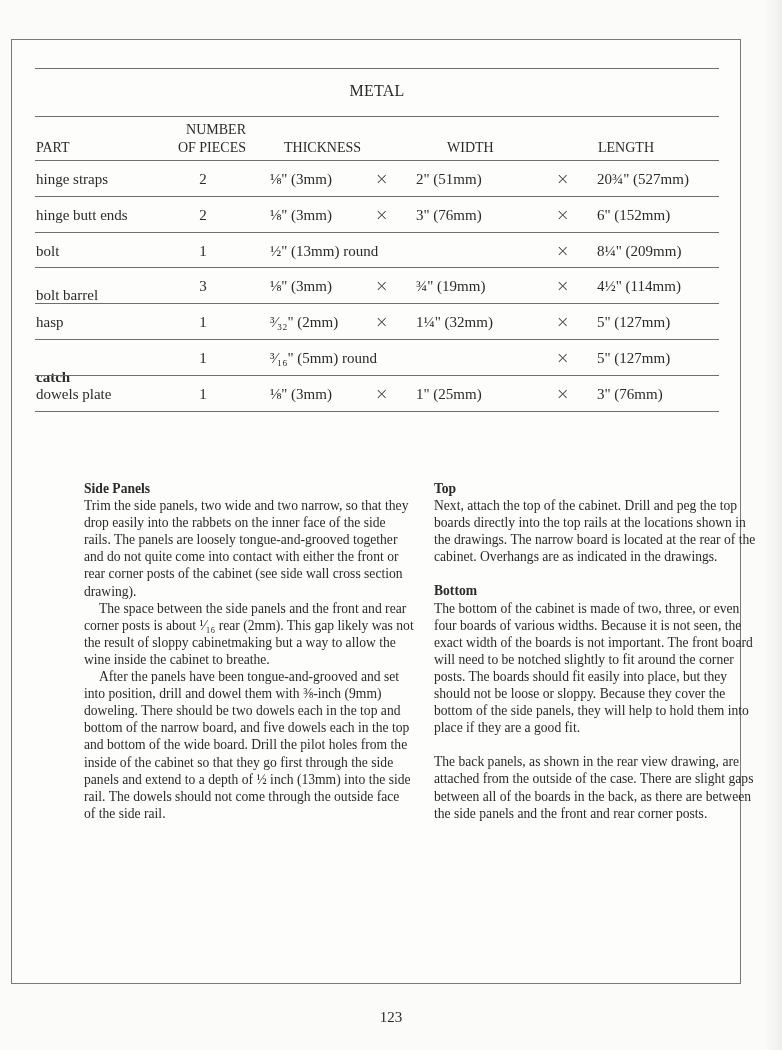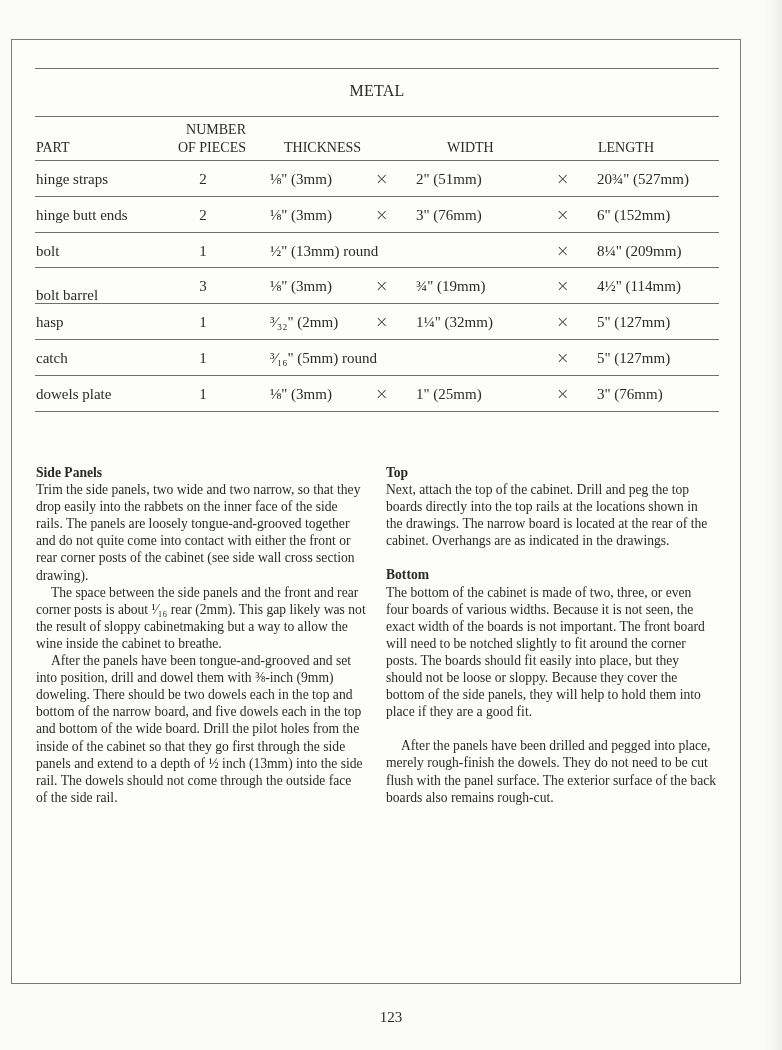--- a/index.html
+++ b/index.html
@@ -15,21 +15,21 @@
   }
   .hline { position: absolute; left: 35px; width: 684px; height: 0; border-top: 1.5px solid #6e6e6e; }
   .table-title {
     position: absolute; left: 35px; width: 684px; top: 82px; text-align: center;
     font-size: 16px; letter-spacing: 0.2px;
   }
   .th { position: absolute; font-size: 14px; line-height: 16px; }
   .th.center { text-align: right; }
   .cell { position: absolute; font-size: 15px; line-height: 18px; white-space: nowrap; }
   .times { position: absolute; font-size: 16px; line-height: 18px; color: #333; font-family: "DejaVu Sans", sans-serif; font-weight: 300; }
-  .col { position: absolute; top: 464px; width: 330px; font-size: 13.6px; line-height: 17.1px; }
+  .col { position: absolute; top: 480px; width: 330px; font-size: 13.6px; line-height: 17.1px; margin-left: 48px; }
   .col h3 { margin: 0; font-size: 13.6px; font-weight: bold; line-height: 17.1px; }
   .col p { margin: 0; text-align: left; }
   .col p.indent { text-indent: 15px; }
   .col .gap { height: 17px; }
   .page-number { position: absolute; left: 0; width: 782px; top: 1009px; text-align: center; font-size: 15px; }
   .edge-shadow { position: absolute; right: 0; top: 0; width: 18px; height: 1050px; background: linear-gradient(to right, rgba(0,0,0,0), rgba(0,0,0,0.05)); }
 </style>
 </head>
 <body>
 
@@ -80,21 +80,21 @@
       <div class="cell" style="left: 597px; top: 277.4px;">4½" (114mm)</div>
       <div class="hline" style="top: 303.2px;"></div>
       <div class="cell" style="left: 36px; top: 313.2px;">hasp</div>
       <div class="cell" style="left: 160px; top: 313.2px; width: 86px; text-align: center;">1</div>
       <div class="cell" style="left: 270px; top: 313.2px;">³⁄₃₂" (2mm)</div>
       <div class="times" style="left: 375px; top: 313.2px;">×</div>
       <div class="cell" style="left: 416px; top: 313.2px;">1¼" (32mm)</div>
       <div class="times" style="left: 556px; top: 313.2px;">×</div>
       <div class="cell" style="left: 597px; top: 313.2px;">5" (127mm)</div>
       <div class="hline" style="top: 339px;"></div>
-      <div class="cell" style="left: 36px; top: 349px;">catch</div>
+      <div class="cell" style="left: 36px; top: 368px; font-weight: bold;">catch</div>
       <div class="cell" style="left: 160px; top: 349px; width: 86px; text-align: center;">1</div>
       <div class="cell" style="left: 270px; top: 349px;">³⁄₁₆" (5mm) round</div>
       <div class="times" style="left: 556px; top: 349px;">×</div>
       <div class="cell" style="left: 597px; top: 349px;">5" (127mm)</div>
       <div class="hline" style="top: 374.8px;"></div>
       <div class="cell" style="left: 36px; top: 384.8px;">dowels plate</div>
       <div class="cell" style="left: 160px; top: 384.8px; width: 86px; text-align: center;">1</div>
       <div class="cell" style="left: 270px; top: 384.8px;">⅛" (3mm)</div>
       <div class="times" style="left: 375px; top: 384.8px;">×</div>
       <div class="cell" style="left: 416px; top: 384.8px;">1" (25mm)</div>
@@ -111,17 +111,17 @@
   <p class="indent">After the panels have been tongue-and-grooved and set into position, drill and dowel them with ⅜-inch (9mm) doweling. There should be two dowels each in the top and bottom of the narrow board, and five dowels each in the top and bottom of the wide board. Drill the pilot holes from the inside of the cabinet so that they go first through the side panels and extend to a depth of ½ inch (13mm) into the side rail. The dowels should not come through the outside face of the side rail.</p>
 </div>
 
 <div class="col" style="left:386px">
   <h3>Top</h3>
   <p>Next, attach the top of the cabinet. Drill and peg the top boards directly into the top rails at the locations shown in the drawings. The narrow board is located at the rear of the cabinet. Overhangs are as indicated in the drawings.</p>
   <div class="gap"></div>
   <h3>Bottom</h3>
   <p>The bottom of the cabinet is made of two, three, or even four boards of various widths. Because it is not seen, the exact width of the boards is not important. The front board will need to be notched slightly to fit around the corner posts. The boards should fit easily into place, but they should not be loose or sloppy. Because they cover the bottom of the side panels, they will help to hold them into place if they are a good fit.</p>
   <div class="gap"></div>
-  <p class="indent">After the panels have been drilled and pegged into place, merely rough-finish the dowels. They do not need to be cut flush with the panel surface. The exterior surface of the back boards also remains rough-cut.</p>
+  <p>The back panels, as shown in the rear view drawing, are attached from the outside of the case. There are slight gaps between all of the boards in the back, as there are between the side panels and the front and rear corner posts.</p>
 </div>
 
 <div class="page-number">123</div>
 <div class="edge-shadow"></div>
 
 </body></html>

